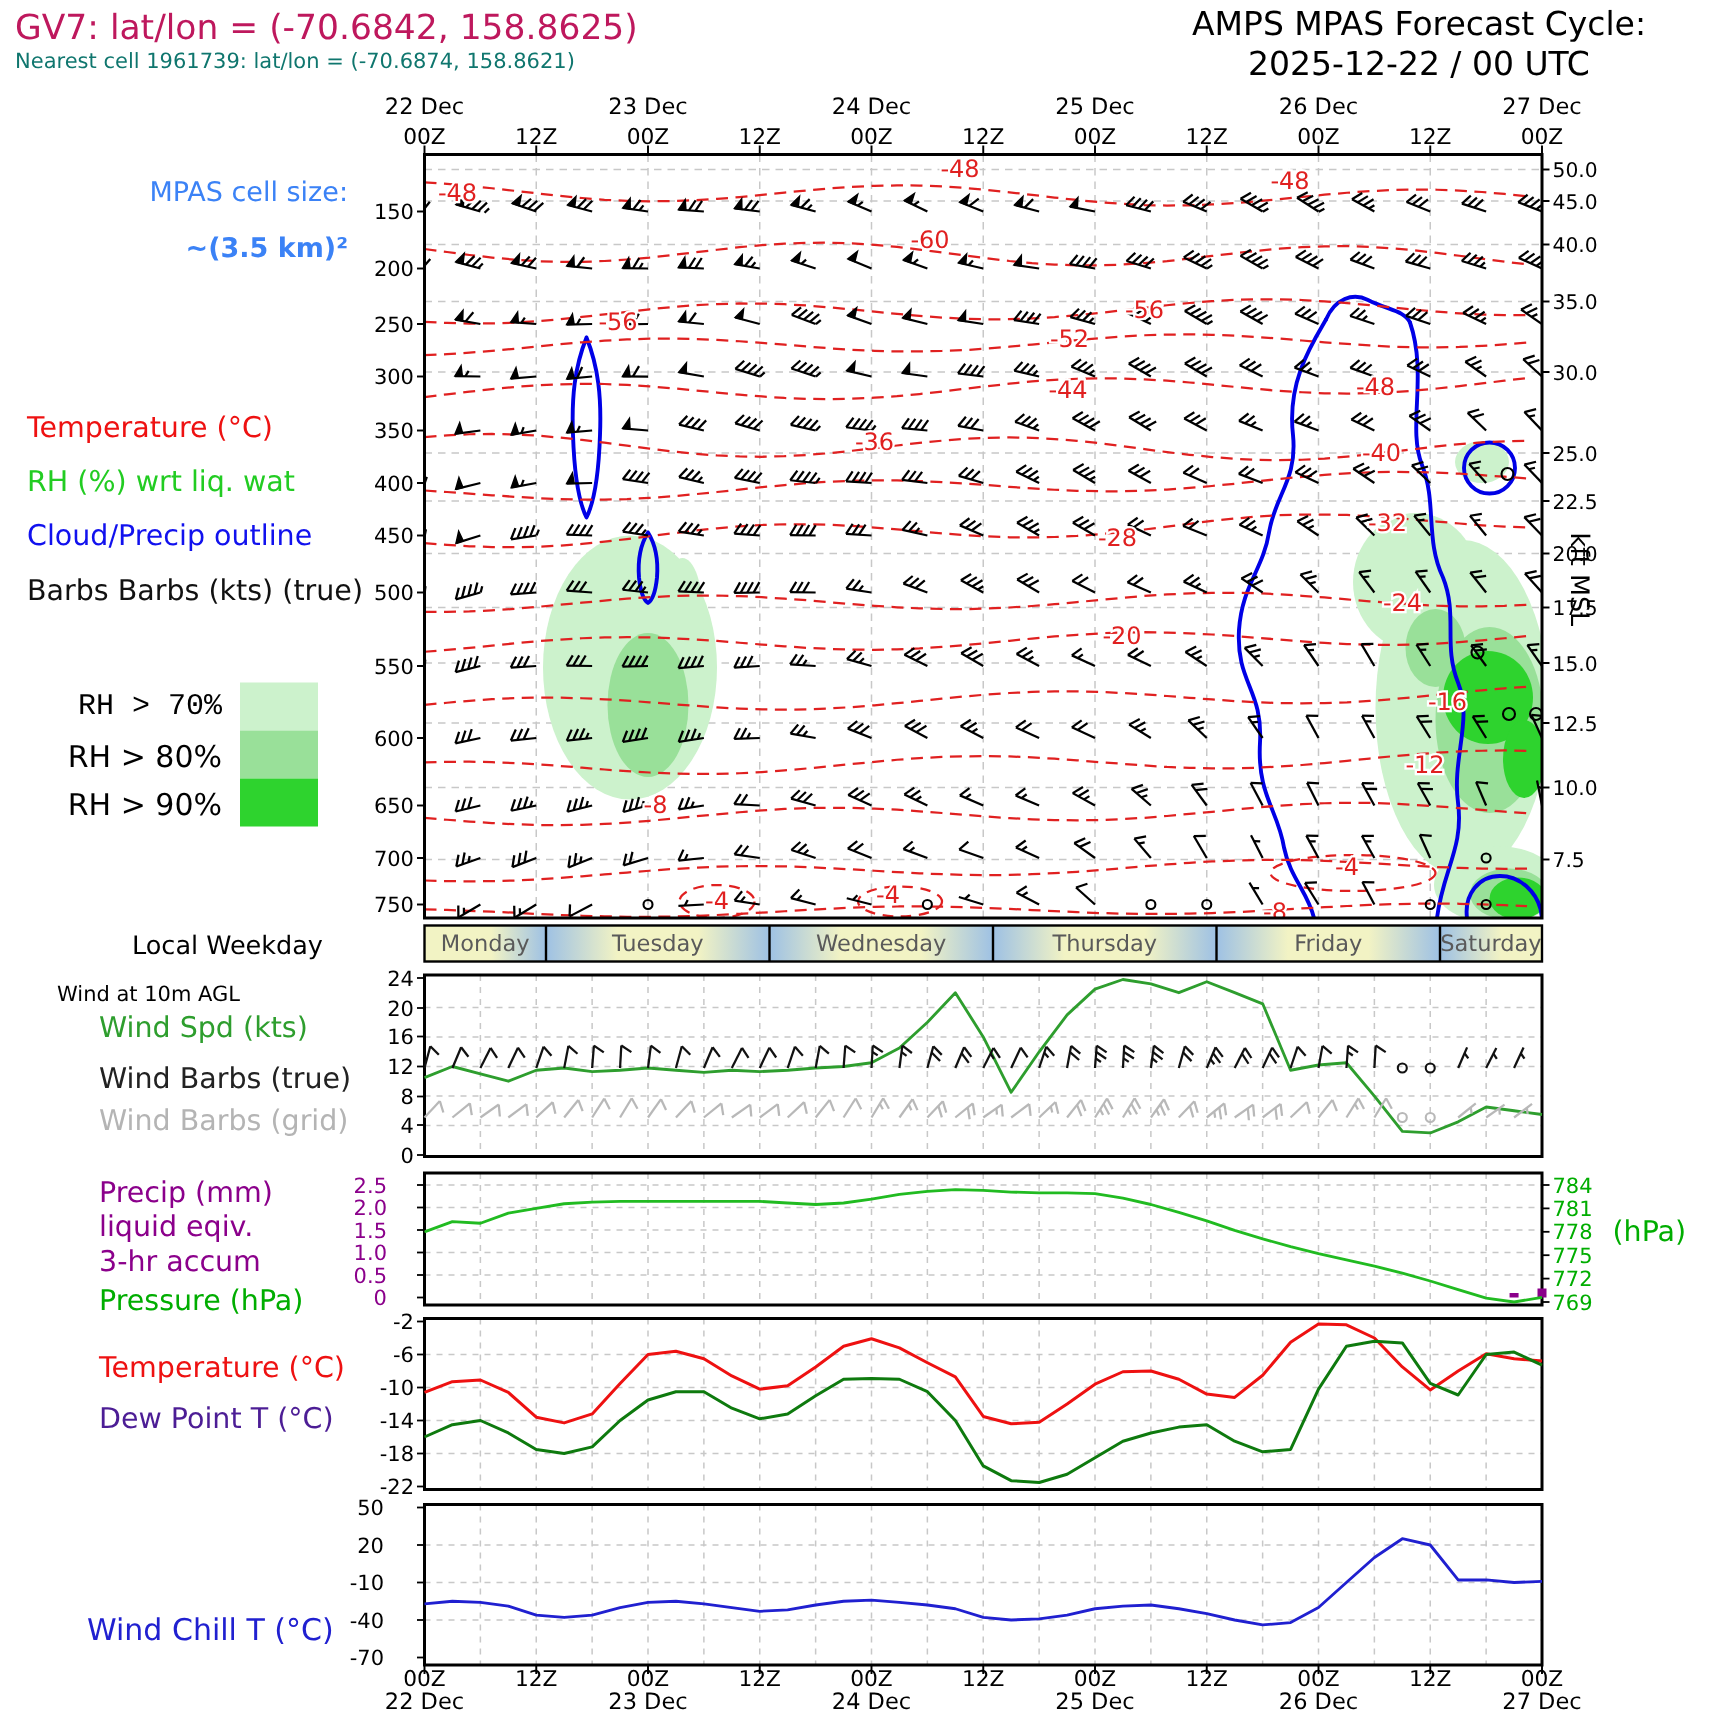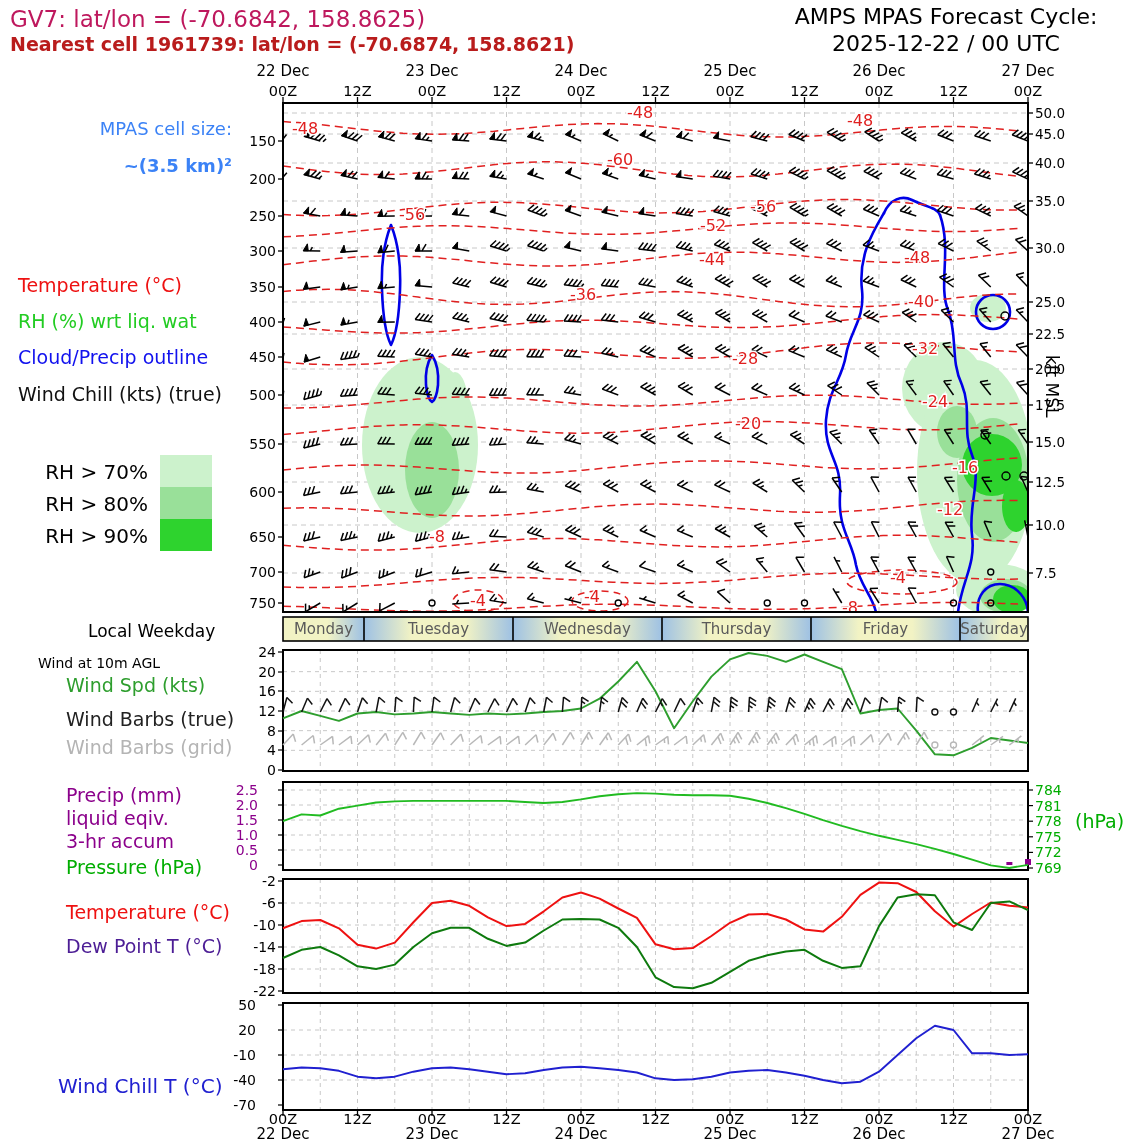--- a/index.html
+++ b/index.html
@@ -1,21 +1,21 @@
 <!DOCTYPE html>
 <html><head>
 <meta charset="utf-8">
 <style>
   html,body{margin:0;padding:0;background:#fff;}
   .page{position:relative;width:1140px;height:1140px;background:#fff;
         font-family:"DejaVu Sans","Liberation Sans",sans-serif;overflow:hidden;}
   .abs{position:absolute;white-space:nowrap;}
   .r{text-align:right;}
   .t1{left:10px;top:6px;font-size:23px;color:#be185d;}
-  .t2{left:10px;top:33px;font-size:19px;color:#b91c1c;font-weight:bold;}
+  .t2{left:10px;top:33px;font-size:14px;color:#0f766e;}
   .cyc{left:760px;width:372px;text-align:center;color:#000;}
   .cell{font-size:18px;color:#3b82f6;}
   .leg{left:18px;font-size:19px;}
   .rhlab{left:30px;width:118px;font-size:20px;color:#000;text-align:right;}
   .rhsw{left:160px;width:52px;height:32px;}
   .sm{font-size:14px;color:#000;}
   .p19{font-size:19px;}
   svg{position:absolute;left:0;top:0;}
 </style>
 </head>
@@ -1691,23 +1691,23 @@
   <div class="abs t2">Nearest cell 1961739: lat/lon = (-70.6874, 158.8621)</div>
   <div class="abs cyc" style="top:4px;font-size:22px;">AMPS MPAS Forecast Cycle:</div>
   <div class="abs cyc" style="top:31px;font-size:22px;">2025-12-22 / 00 UTC</div>
 
   <div class="abs cell r" style="left:10px;top:118px;width:222px;">MPAS cell size:</div>
   <div class="abs cell r" style="left:10px;top:155px;width:222px;font-weight:bold;">~(3.5 km)²</div>
 
   <div class="abs leg" style="top: 274px; color: rgb(238, 17, 17);">Temperature (°C)</div>
   <div class="abs leg" style="top: 310px; color: rgb(34, 204, 34);">RH (%) wrt liq. wat</div>
   <div class="abs leg" style="top: 346px; color: rgb(17, 17, 238);">Cloud/Precip outline</div>
-  <div class="abs leg" style="top: 383px; color: rgb(17, 17, 17);">Wind Chill (kts) (true)</div>
+  <div class="abs leg" style="top: 383px; color: rgb(17, 17, 17);">Barbs Barbs (kts) (true)</div>
 
-  <div class="abs rhlab" style="top:460px;">RH &gt; 70%</div>
+  <div class="abs rhlab" style="top:460px;font-family:Liberation Mono, monospace;">RH &gt; 70%</div>
   <div class="abs rhlab" style="top:492px;">RH &gt; 80%</div>
   <div class="abs rhlab" style="top:524px;">RH &gt; 90%</div>
   <div class="abs rhsw" style="top: 455px; background: rgb(204, 242, 204);"></div>
   <div class="abs rhsw" style="top: 487px; background: rgb(153, 224, 153);"></div>
   <div class="abs rhsw" style="top: 519px; background: rgb(46, 211, 46);"></div>
 
   <div class="abs" style="left:88px;top:621px;font-size:17px;">Local Weekday</div>
 
   <div class="abs sm" style="left:38px;top:655px;">Wind at 10m AGL</div>
   <div class="abs p19" style="left: 66px; top: 674px; color: rgb(46, 158, 46);">Wind Spd (kts)</div>

